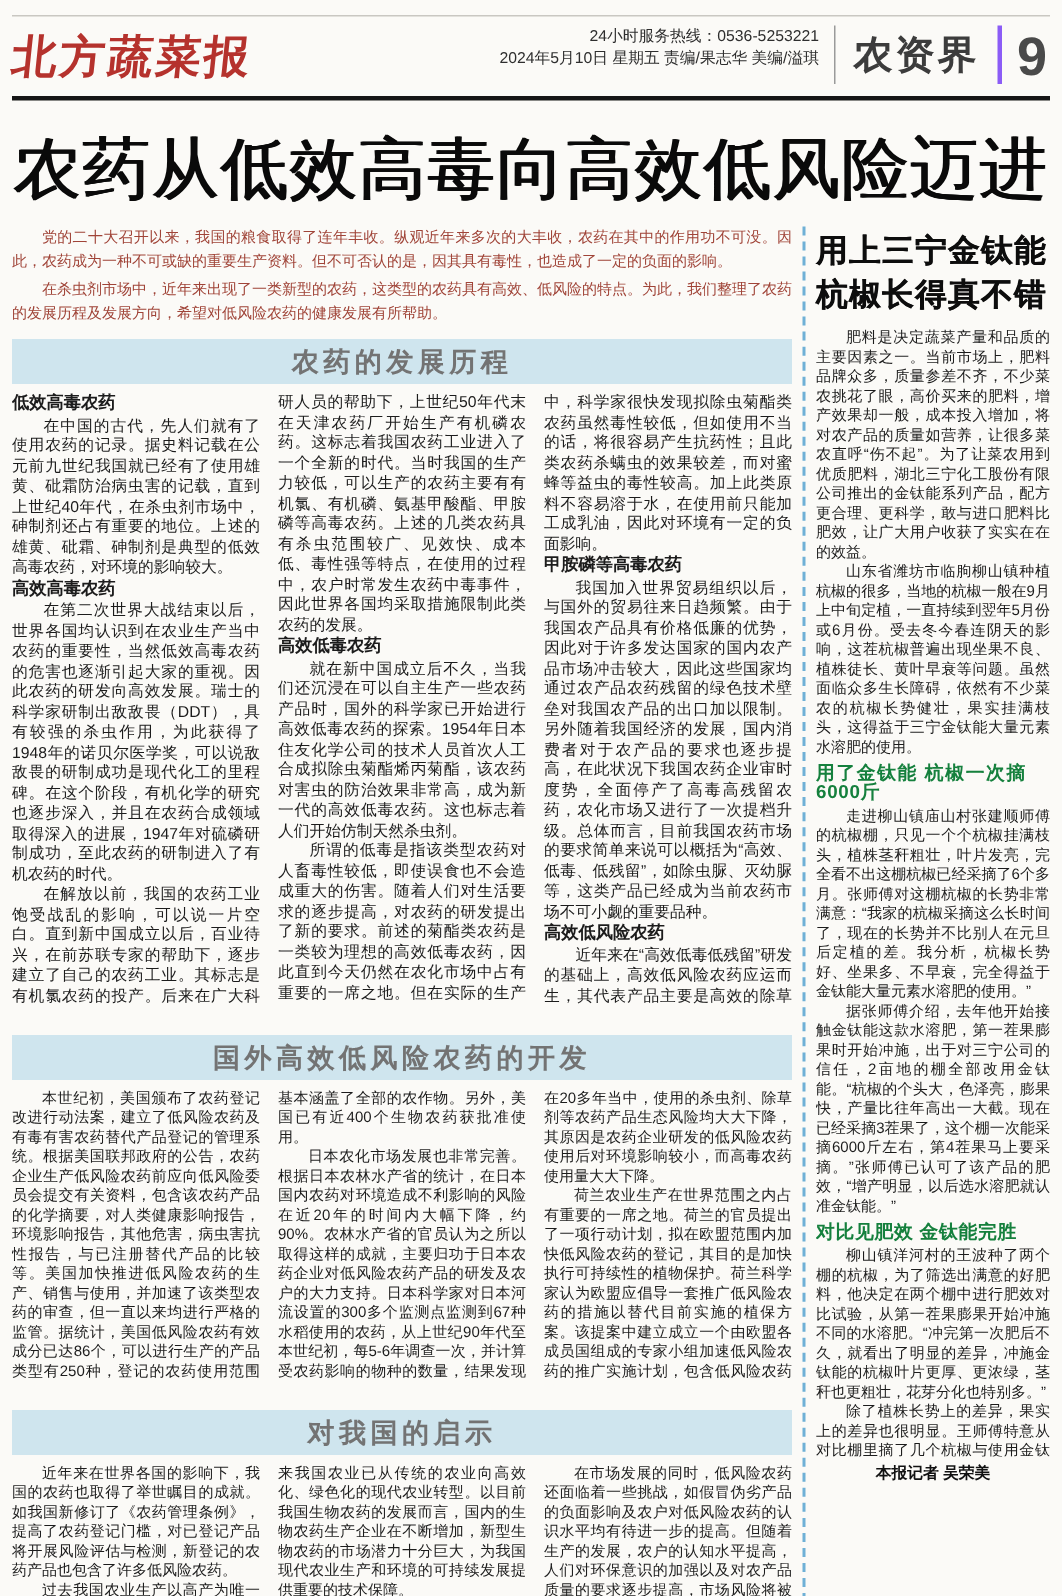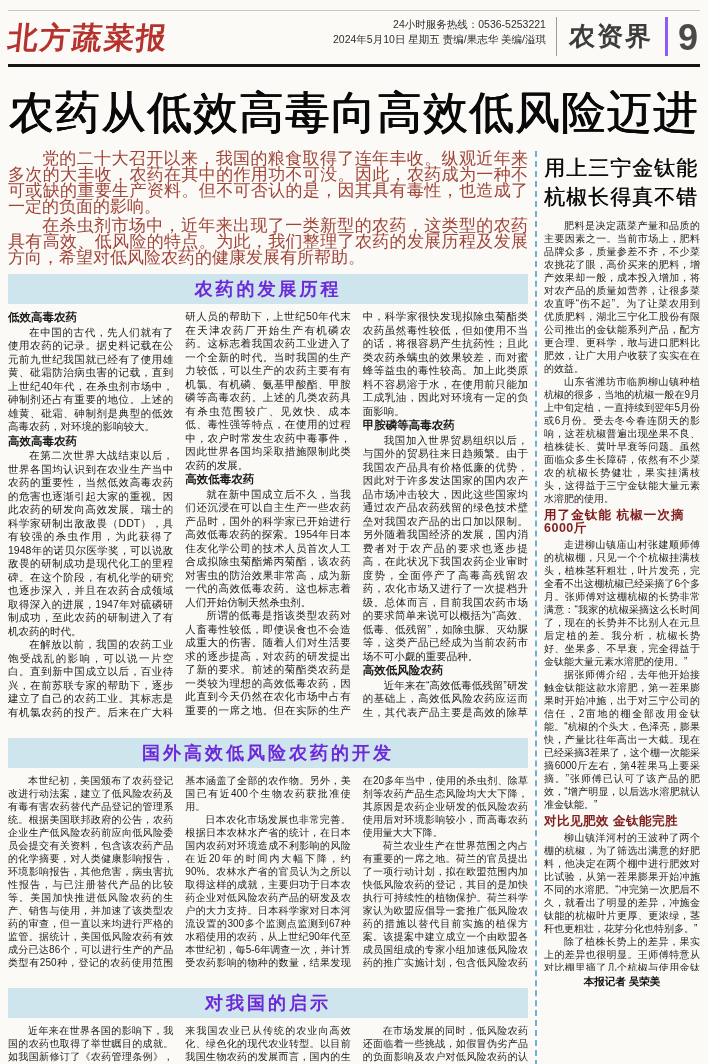--- a/index.html
+++ b/index.html
@@ -33,52 +33,52 @@
     text-shadow:0.6px 0 0 currentColor,-0.6px 0 0 currentColor;
     white-space:nowrap;
   }
   
   .content{display:flex;margin:4px 8px 0 8px;}
   .main-col{width:520px;flex:0 0 520px;}
   .divider{flex:0 0 0;border-left:2px dashed #6fb0d6;margin:0 7px;}
   .sidebar{flex:1 1 auto;min-width:0;display:flex;flex-direction:column;}
   
   .intro p{
-    margin:0 0 3px 0;color:#a04438;font-size:17px;line-height:16px;
+    margin:0 0 3px 0;color:#a04438;font-size:10px;line-height:16px;
     text-align:justify;text-indent:2em;
   }
   
   .sec-head{
-    background:#cfe5ee;color:#6d28d9;text-align:center;
+    background:#cfe5ee;color:#737373;text-align:center;
     font-size:18px;font-weight:bold;letter-spacing:3px;
     padding:3px 11px;margin:8px 0 6px 0;
   }
   .sec{
     column-count:3;column-gap:12px;column-fill:auto;
     overflow:hidden;text-align:justify;color:#1c1c1c;
   }
   .sec1{height:420px;font-size:10.5px;line-height:13.5px;}
   .sec2{height:206px;font-size:10px;line-height:13px;}
   .sec3{height:112px;font-size:10px;line-height:13px;}
   .sec p{margin:0;text-indent:2em;}
   .sec h3.sub{margin:1px 0;font-size:11.5px;font-weight:bold;text-indent:0;}
   
   .sb-title{
     margin:2px 0 8px 0;font-size:21px;line-height:29px;
-    font-weight:400;color:#0d0d0d;letter-spacing:1px;
+    font-weight:700;color:#0d0d0d;letter-spacing:1px;
     text-shadow:0.4px 0 0 currentColor;
   }
   .sb-body{
     height:752px;overflow:hidden;
     font-size:10px;line-height:13px;text-align:justify;color:#1c1c1c;
   }
   .sb-body p{margin:0;text-indent:2em;}
   .sb-body h3.sb-sub{
     margin:4px 16px 3px 0;font-size:12.5px;font-weight:bold;
-    color:#7f1d1d;text-indent:0;letter-spacing:0.5px;
+    color:#15803d;text-indent:0;letter-spacing:0.5px;
   }
   .byline{margin-top:4px;text-align:center;font-size:10.5px;font-weight:bold;color:#111;}
 </style>
 </head>
 <body>
 
 <div class="topline"></div>
 
 <header>
   <div class="logo">北方蔬菜报</div>

